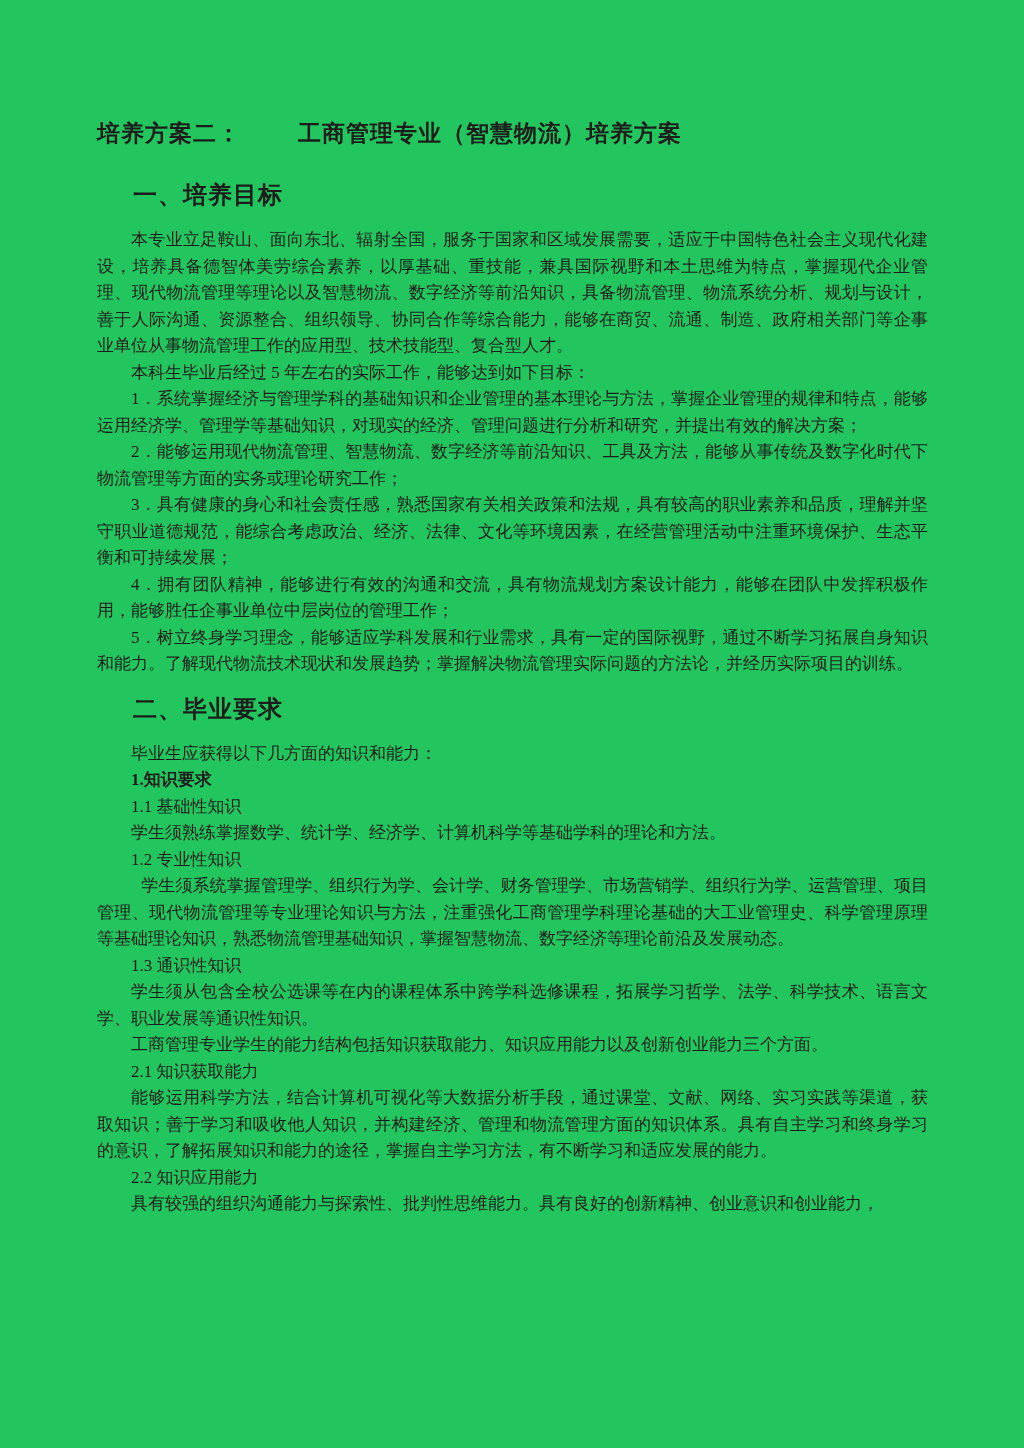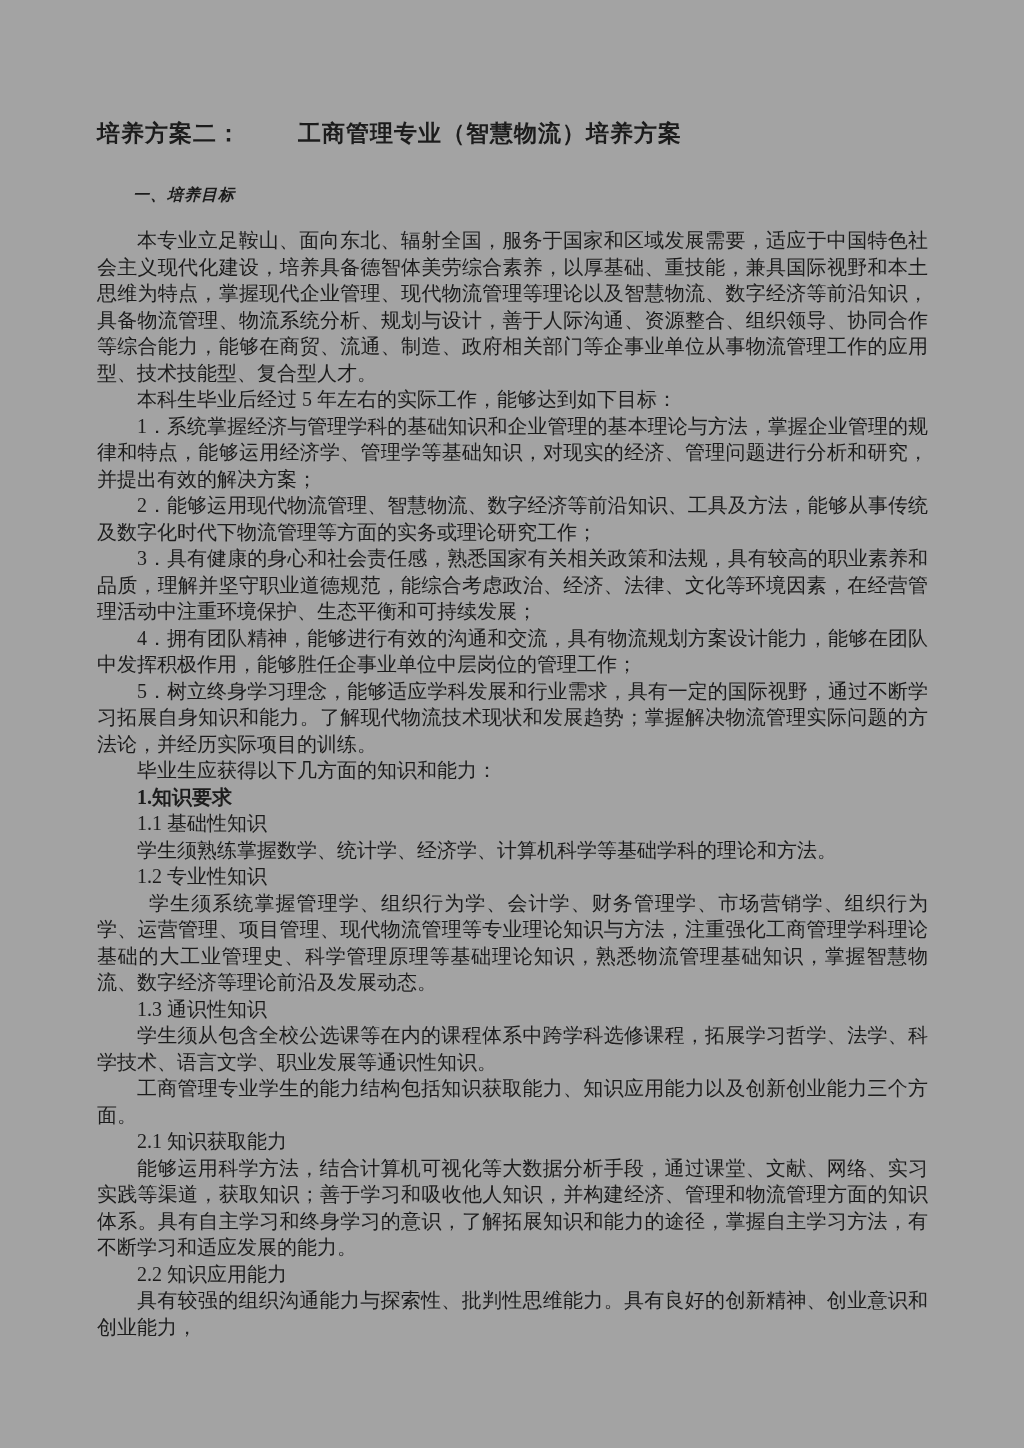--- a/index.html
+++ b/index.html
@@ -6,53 +6,52 @@
     margin: 0;
     padding: 0;
     background: #ffffff;
   }
   .page {
     position: relative;
     box-sizing: border-box;
     width: 1024px;
     height: 1448px;
     margin: 0;
-    background: #a3a3a3;
+    background: #22c55e;
     color: #1c1c1c;
     padding: 118px 96px 0 97px;
     font-family: "Liberation Serif", serif;
     overflow: hidden;
   }
   .doc-title {
     margin: 0 0 34px 0;
     font-family: "Liberation Sans", sans-serif;
     font-weight: bold;
     font-size: 23px;
     line-height: 30px;
     letter-spacing: 1px;
     white-space: nowrap;
   }
   .doc-title .title-prefix {
     margin-right: 57px;
   }
   .section-heading {
     font-family: "Liberation Sans", sans-serif;
     font-weight: bold;
-    font-size: 16px;
+    font-size: 24px;
     line-height: 26px;
     letter-spacing: 1px;
     margin: 18px 0 19px 0;
     padding-left: 36px;
-    font-style: italic;
   }
   .section-heading.first {
     margin-top: 0;
   }
   .body-p {
-    font-size: 20px;
+    font-size: 17px;
     line-height: 26.5px;
     margin: 0;
     text-align: justify;
     text-indent: 2em;
     font-family: "Liberation Serif", serif;
   }
   .body-p.deep {
     text-indent: 2.6em;
   }
   .body-p.bold {
@@ -73,20 +72,21 @@
     <p class="body-p">本专业立足鞍山、面向东北、辐射全国，服务于国家和区域发展需要，适应于中国特色社会主义现代化建设，培养具备德智体美劳综合素养，以厚基础、重技能，兼具国际视野和本土思维为特点，掌握现代企业管理、现代物流管理等理论以及智慧物流、数字经济等前沿知识，具备物流管理、物流系统分析、规划与设计，善于人际沟通、资源整合、组织领导、协同合作等综合能力，能够在商贸、流通、制造、政府相关部门等企事业单位从事物流管理工作的应用型、技术技能型、复合型人才。</p>
     <p class="body-p">本科生毕业后经过 5 年左右的实际工作，能够达到如下目标：</p>
     <p class="body-p">1．系统掌握经济与管理学科的基础知识和企业管理的基本理论与方法，掌握企业管理的规律和特点，能够运用经济学、管理学等基础知识，对现实的经济、管理问题进行分析和研究，并提出有效的解决方案；</p>
     <p class="body-p">2．能够运用现代物流管理、智慧物流、数字经济等前沿知识、工具及方法，能够从事传统及数字化时代下物流管理等方面的实务或理论研究工作；</p>
     <p class="body-p">3．具有健康的身心和社会责任感，熟悉国家有关相关政策和法规，具有较高的职业素养和品质，理解并坚守职业道德规范，能综合考虑政治、经济、法律、文化等环境因素，在经营管理活动中注重环境保护、生态平衡和可持续发展；</p>
     <p class="body-p">4．拥有团队精神，能够进行有效的沟通和交流，具有物流规划方案设计能力，能够在团队中发挥积极作用，能够胜任企事业单位中层岗位的管理工作；</p>
     <p class="body-p">5．树立终身学习理念，能够适应学科发展和行业需求，具有一定的国际视野，通过不断学习拓展自身知识和能力。了解现代物流技术现状和发展趋势；掌握解决物流管理实际问题的方法论，并经历实际项目的训练。</p>
   </div>
 
   <div class="section">
+    <h2 class="section-heading">二、毕业要求</h2>
     <p class="body-p">毕业生应获得以下几方面的知识和能力：</p>
     <p class="body-p bold">1.知识要求</p>
     <p class="body-p">1.1 基础性知识</p>
     <p class="body-p">学生须熟练掌握数学、统计学、经济学、计算机科学等基础学科的理论和方法。</p>
     <p class="body-p">1.2 专业性知识</p>
     <p class="body-p deep">学生须系统掌握管理学、组织行为学、会计学、财务管理学、市场营销学、组织行为学、运营管理、项目管理、现代物流管理等专业理论知识与方法，注重强化工商管理学科理论基础的大工业管理史、科学管理原理等基础理论知识，熟悉物流管理基础知识，掌握智慧物流、数字经济等理论前沿及发展动态。</p>
     <p class="body-p">1.3 通识性知识</p>
     <p class="body-p">学生须从包含全校公选课等在内的课程体系中跨学科选修课程，拓展学习哲学、法学、科学技术、语言文学、职业发展等通识性知识。</p>
     <p class="body-p">工商管理专业学生的能力结构包括知识获取能力、知识应用能力以及创新创业能力三个方面。</p>
     <p class="body-p">2.1 知识获取能力</p>

